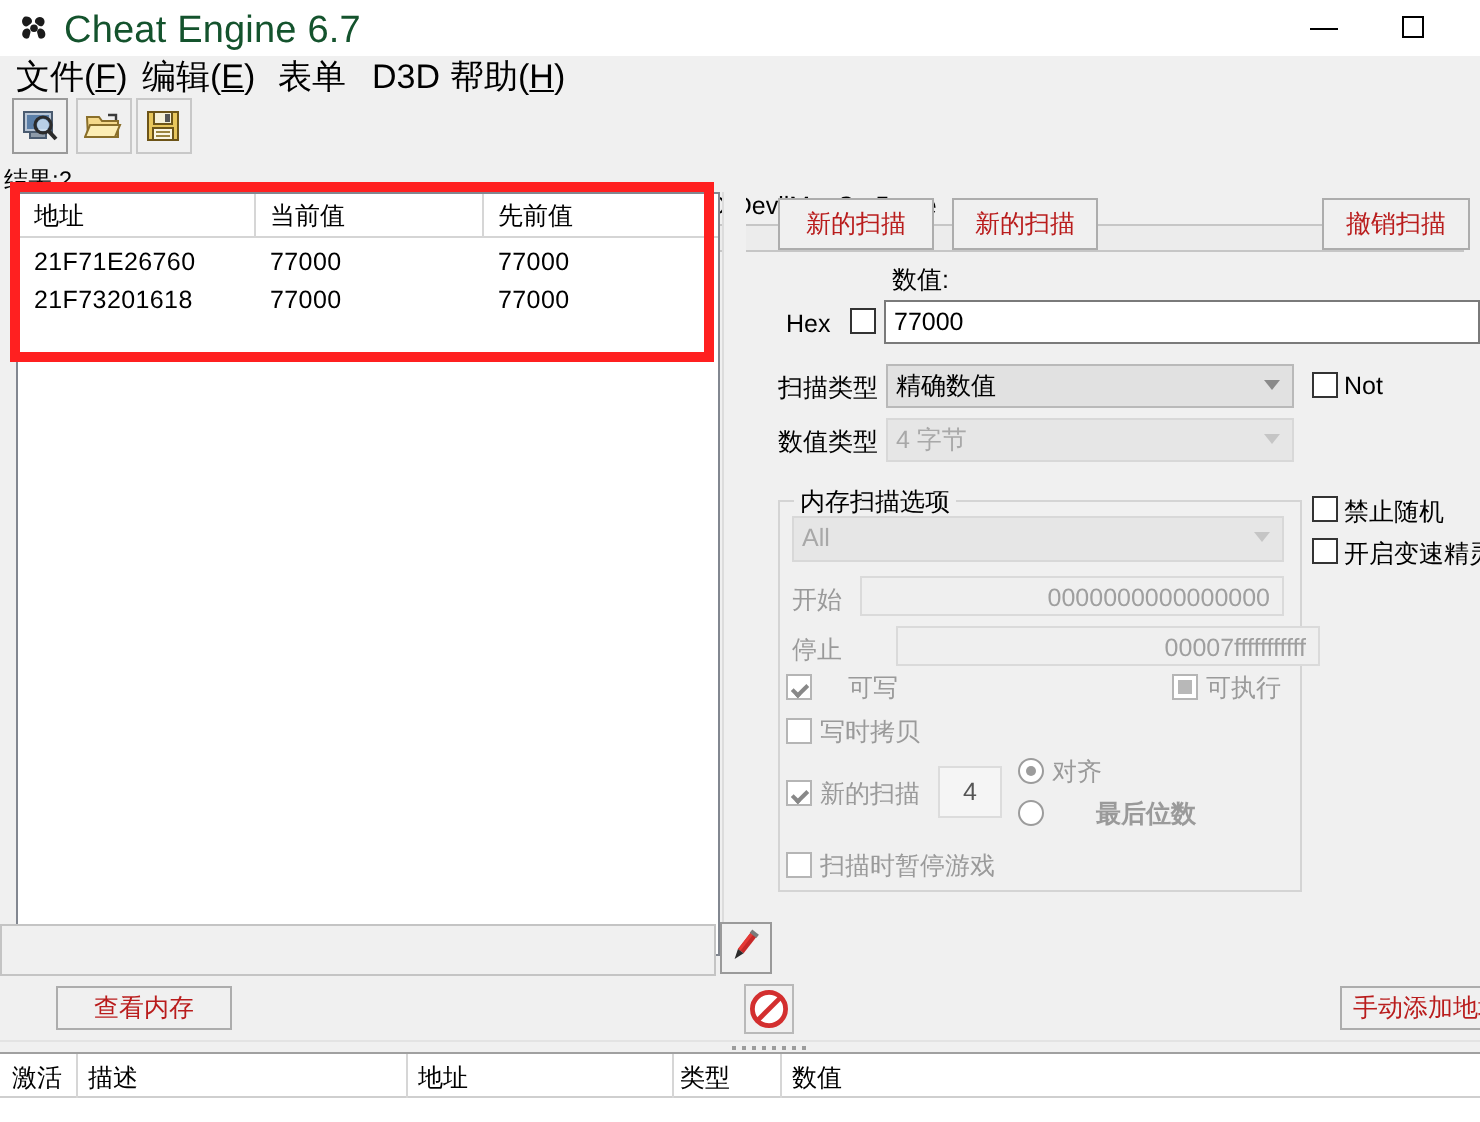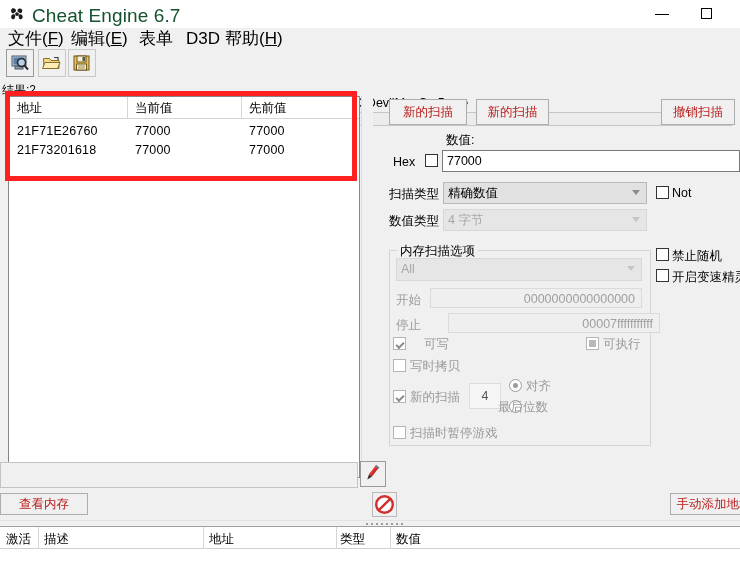--- a/index.html
+++ b/index.html
@@ -201,21 +201,21 @@
   
   .lower-box {
     position: absolute; left: 0px; top: 462px; width: 358px; height: 26px;
     background: #f0f0f0; border: 1px solid #c4c4c4; box-sizing: border-box;
   }
   .pen-btn {
     position: absolute; left: 360px; top: 461px; width: 26px; height: 26px;
     background: #f0f0f0; border: 1px solid #9a9a9a; box-sizing: border-box;
   }
   .btn-viewmem {
-    left: 0; top: 493px; width: 88px; height: 22px; line-height: 20px;
+    left: 28px; top: 493px; width: 88px; height: 22px; line-height: 20px;
   }
   .no-entry {
     position: absolute; left: 372px; top: 492px; width: 25px; height: 25px;
     background: #f0f0f0; border: 1px solid #b9b9b9; box-sizing: border-box;
   }
   .btn-addaddr {
     left: 670px; top: 493px; width: 88px; height: 22px; line-height: 20px;
   }
 
   .splitter {
@@ -388,21 +388,21 @@
   <div class="chk dim" style="left:393px; top:359px;"></div>
   <span class="lbl lbl-dim" style="left:410px; top:358px;">写时拷贝</span>
 
   <div class="chk dim checked" style="left:393px; top:390px;"></div>
   <span class="lbl lbl-dim" style="left:410px; top:389px;">新的扫描</span>
   <div class="num-input" style="left:469px; top:383px; width:32px; height:26px;">4</div>
 
   <div class="radio sel" style="left:509px; top:379px;"></div>
   <span class="lbl lbl-dim" style="left:526px; top:378px;">对齐</span>
   <div class="radio" style="left:509px; top:400px;"></div>
-  <span class="lbl lbl-dim" style="left:498px; top:399px;">最后位数</span>
+  <span class="lbl lbl-dim" style="left:548px; top:399px;font-weight:bold;">最后位数</span>
 
   <div class="chk dim" style="left:393px; top:426px;"></div>
   <span class="lbl lbl-dim" style="left:410px; top:425px;">扫描时暂停游戏</span>
 
   <div class="lower-box"></div>
   <div class="pen-btn">
     <svg width="22" height="22" viewBox="0 0 22 22">
       <g transform="rotate(38 11 11)">
         <rect x="9.5" y="3" width="3.6" height="11" fill="#c62828"></rect>
         <rect x="9.5" y="3" width="1.6" height="11" fill="#e53935"></rect>

